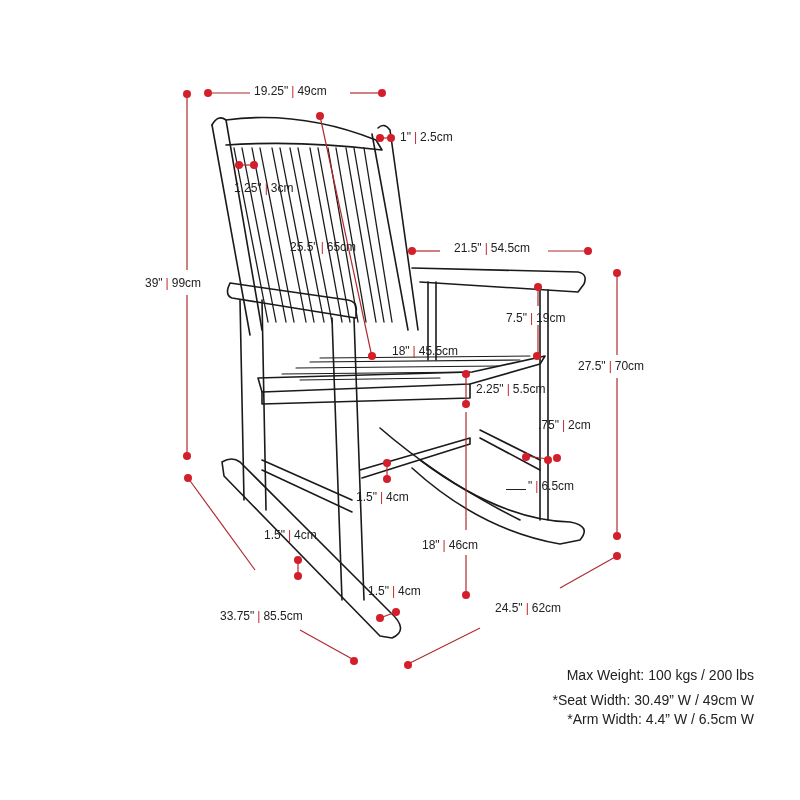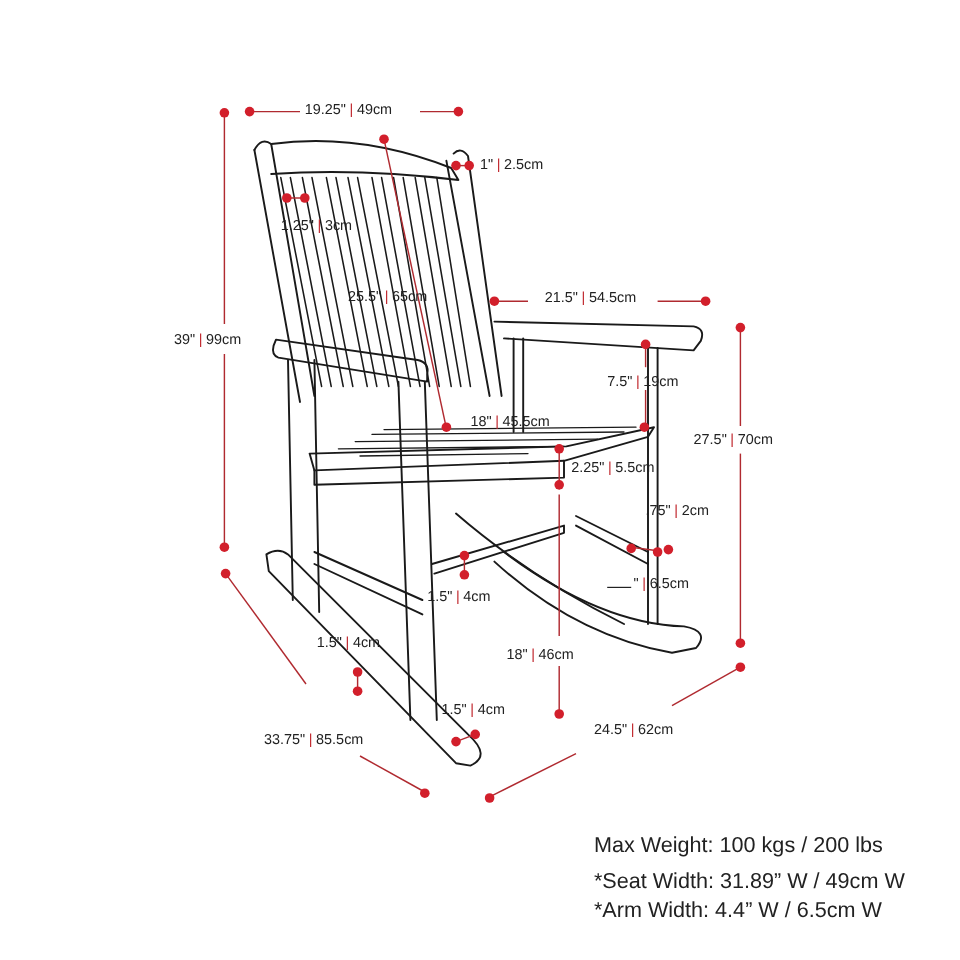--- a/index.html
+++ b/index.html
@@ -1,21 +1,21 @@
 <!DOCTYPE html>
 <html><head>
   <meta charset="utf-8">
   <style>
     html, body { margin: 0; padding: 0; background: #ffffff; }
     body { width: 800px; height: 800px; position: relative; overflow: hidden;
            font-family: "Liberation Sans", "DejaVu Sans", sans-serif; color: #222; }
     #diagram { position: absolute; left: 0; top: 0; width: 800px; height: 800px; }
     .lbl { position: absolute; font-size: 12px; white-space: nowrap; color: #222; line-height: 14px; }
     .sep { color: #c0272d; margin: 0 3px; }
-    .notes { position: absolute; right: 46px; top: 694px; font-size: 18px; color: #222; }
+    .notes { position: absolute; right: 46px; top: 667px; text-align: right; font-size: 14px; color: #222; }
     .notes div { margin-bottom: 9px; }
   </style>
 </head>
 <body>
 
 <svg id="diagram" viewBox="0 0 800 800" xmlns="http://www.w3.org/2000/svg">
 
   <g fill="none" stroke="#1a1a1a" stroke-width="1.6" stroke-linejoin="round" stroke-linecap="round">
 
     <path d="M212 125 Q218 114 226 120 L262 330"></path>
@@ -155,15 +155,15 @@
 <div class="lbl" style="left:506px;top:479px"><span style="display:inline-block;width:20px;border-bottom:1px solid #222;margin-right:2px"></span><span>"</span><span class="sep">|</span><span>6.5cm</span></div>
 <div class="lbl" style="left:356px;top:490px"><span>1.5"</span><span class="sep">|</span><span>4cm</span></div>
 <div class="lbl" style="left:264px;top:528px"><span>1.5"</span><span class="sep">|</span><span>4cm</span></div>
 <div class="lbl" style="left:422px;top:538px"><span>18"</span><span class="sep">|</span><span>46cm</span></div>
 <div class="lbl" style="left:368px;top:584px"><span>1.5"</span><span class="sep">|</span><span>4cm</span></div>
 <div class="lbl" style="left:220px;top:609px"><span>33.75"</span><span class="sep">|</span><span>85.5cm</span></div>
 <div class="lbl" style="left:495px;top:601px"><span>24.5"</span><span class="sep">|</span><span>62cm</span></div>
 
 <div class="notes">
   <div>Max Weight: 100 kgs / 200 lbs</div>
-  <div style="margin-bottom:3px">*Seat Width: 31.89” W / 49cm W</div>
+  <div style="margin-bottom:3px">*Seat Width: 30.49” W / 49cm W</div>
   <div>*Arm Width: 4.4” W / 6.5cm W</div>
 </div>
 
 </body></html>

